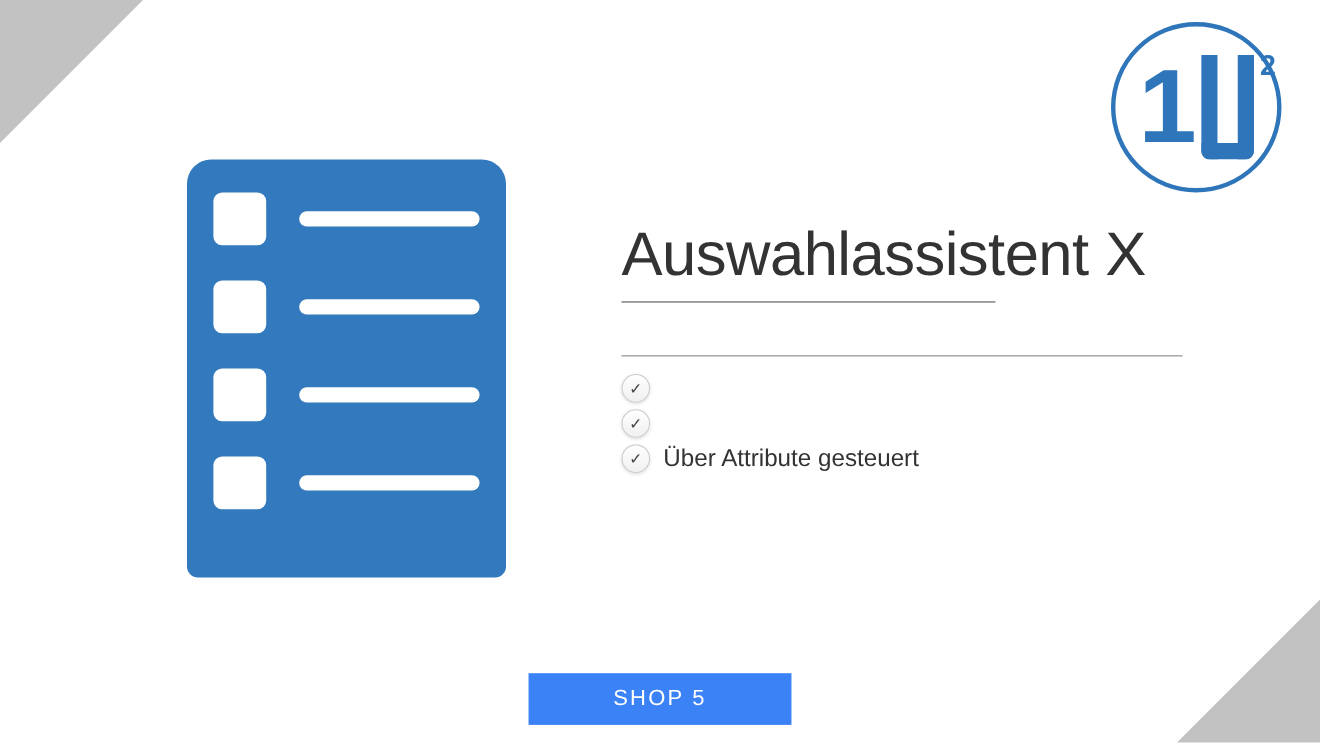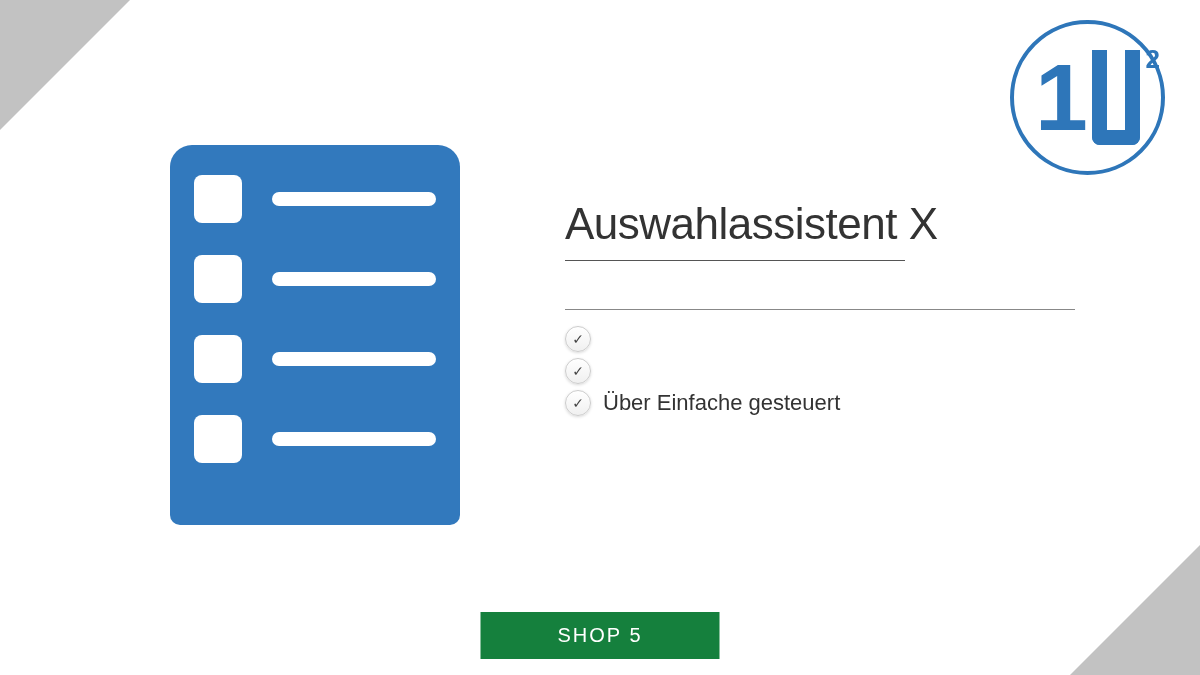--- a/index.html
+++ b/index.html
@@ -120,21 +120,21 @@
       background: #fff;
       border-radius: 7px;
     }
     .content {
       position: absolute;
       top: 200px;
       left: 565px;
       right: 40px;
     }
     .title {
-      font-size: 44px;
+      font-size: 56px;
       font-weight: 400;
       color: #333333;
       font-stretch: condensed;
       letter-spacing: -0.5px;
       line-height: 1.1;
       padding-bottom: 12px;
     }
     .title-line {
       width: 340px;
       height: 1px;
@@ -175,21 +175,21 @@
     .check-mark {
       font-size: 14px;
       color: #444;
       line-height: 1;
     }
     .shop-button {
       position: absolute;
       bottom: 16px;
       left: 50%;
       transform: translateX(-50%);
-      background: #15803d;
+      background: #3b82f6;
       color: #fff;
       padding: 12px 77px;
       font-size: 20px;
       letter-spacing: 2px;
       font-weight: 400;
       cursor: pointer;
     }
   </style>
 </head>
 <body>
@@ -240,18 +240,18 @@
     </li>
     <li class="feature-item">
       <span class="check-circle">
           <span class="check-mark">✓</span>
         </span>
     </li>
     <li class="feature-item">
       <span class="check-circle">
           <span class="check-mark">✓</span>
         </span>
-      <span>Über Einfache gesteuert</span>
+      <span>Über Attribute gesteuert</span>
     </li>
   </ul>
 </div>
 
 <div class="shop-button">SHOP 5</div>
 
 </body></html>

